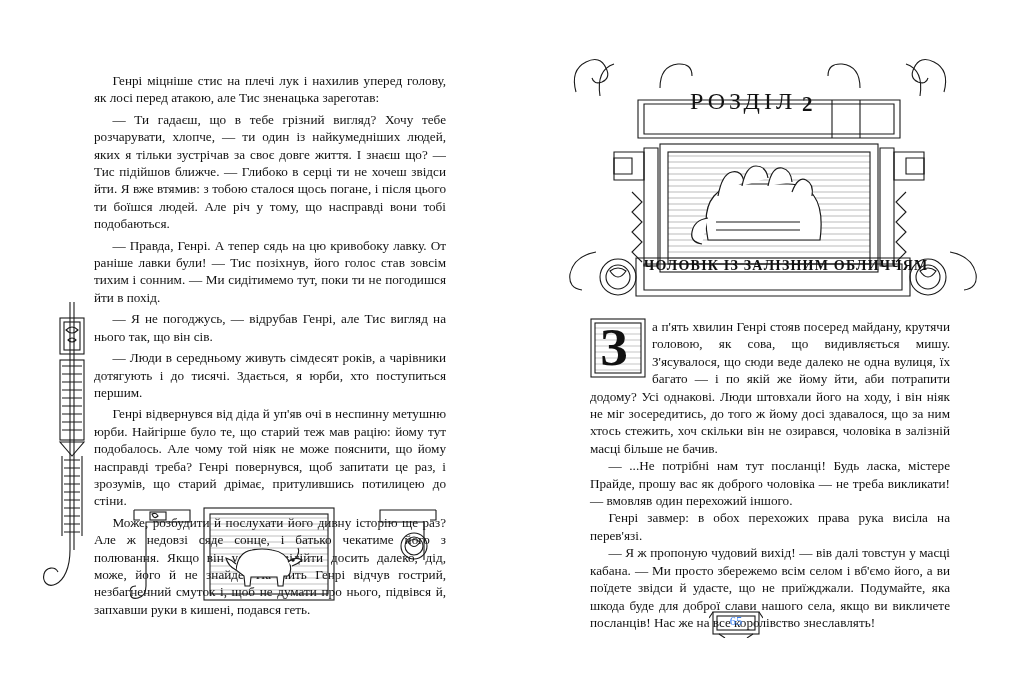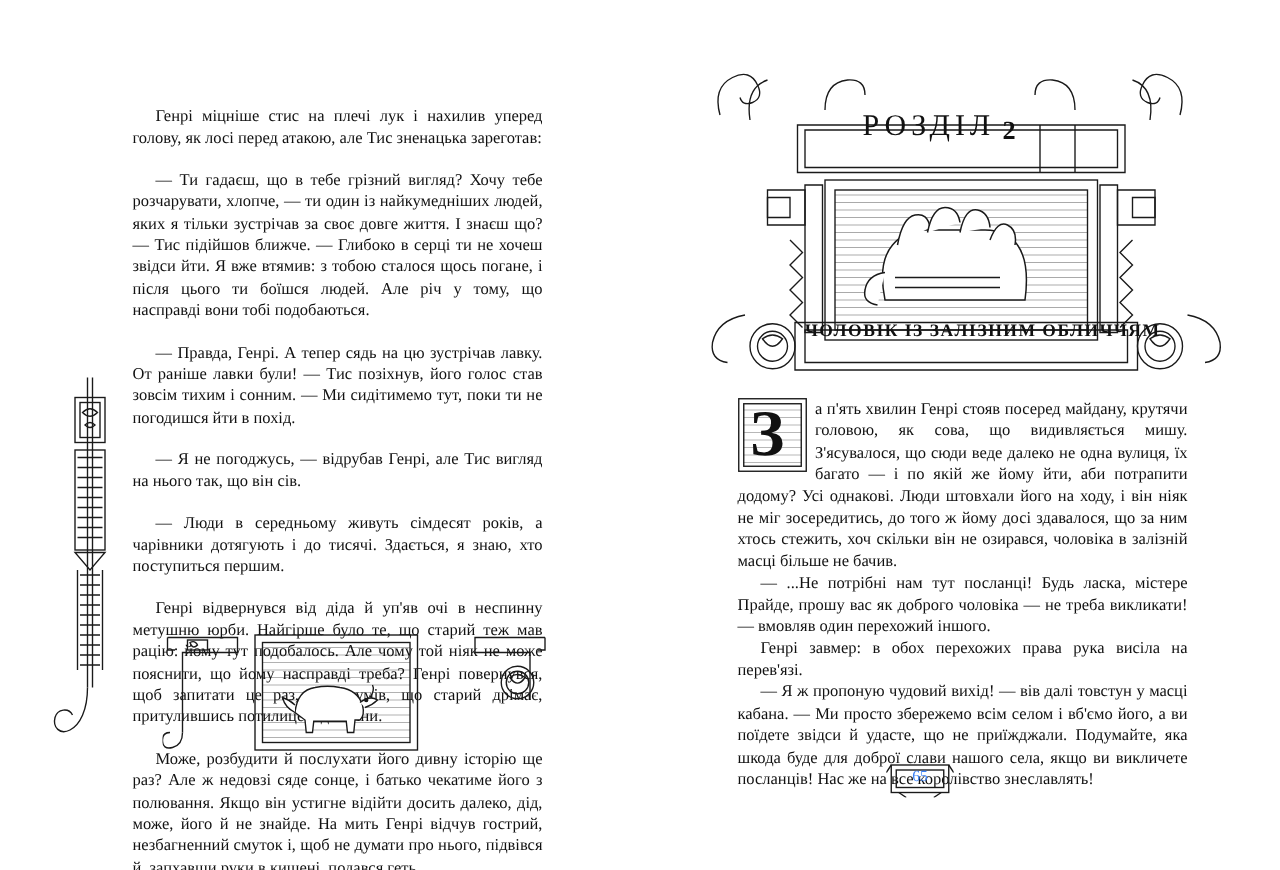--- a/index.html
+++ b/index.html
@@ -28,21 +28,21 @@
     left: 90px;
     top: 68px;
     width: 360px;
     font-size: 13.2px;
     line-height: 17.4px;
     text-align: justify;
     text-justify: inter-word;
     hyphens: manual;
   }
   .left-text p {
-    margin: 16px;
+    margin: 4px;
     text-indent: 1.4em;
   }
   .left-text p.first {
     text-indent: 1.4em;
   }
 
   
   .left-ornament {
     position: absolute;
     left: 40px;
@@ -159,23 +159,23 @@
 </head>
 <body>
 
 <div class="page">
 
   <div class="left-page">
 
     <div class="left-text">
       <p class="first">Генрі міцніше стис на плечі лук і нахилив уперед голову, як лосі перед атакою, але Тис зненацька зареготав:</p>
       <p>— Ти гадаєш, що в тебе грізний вигляд? Хочу тебе розчарувати, хлопче, — ти один із найкумедніших людей, яких я тільки зустрічав за своє довге життя. І знаєш що? — Тис підійшов ближче. — Глибоко в серці ти не хочеш звідси йти. Я вже втямив: з тобою сталося щось погане, і після цього ти боїшся людей. Але річ у тому, що насправді вони тобі подобаються.</p>
-      <p>— Правда, Генрі. А тепер сядь на цю зустрічав лавку. От раніше лавки були! — Тис позіхнув, його голос став зовсім тихим і сонним. — Ми сидітимемо тут, поки ти не погодишся йти в похід.</p>
+      <p>— Правда, Генрі. А тепер сядь на цю кривобоку лавку. От раніше лавки були! — Тис позіхнув, його голос став зовсім тихим і сонним. — Ми сидітимемо тут, поки ти не погодишся йти в похід.</p>
       <p>— Я не погоджусь, — відрубав Генрі, але Тис вигляд на нього так, що він сів.</p>
-      <p>— Люди в середньому живуть сімдесят років, а чарівники дотягують і до тисячі. Здається, я знаю, хто поступиться першим.</p>
+      <p>— Люди в середньому живуть сімдесят років, а чарівники дотягують і до тисячі. Здається, я юрби, хто поступиться першим.</p>
       <p>Генрі відвернувся від діда й уп'яв очі в неспинну метушню юрби. Найгірше було те, що старий теж мав рацію: йому тут подобалось. Але чому той ніяк не може пояснити, що йому насправді треба? Генрі повернувся, щоб запитати це раз, і зрозумів, що старий дрімає, притулившись потилицею до стіни.</p>
       <p>Може, розбудити й послухати його дивну історію ще раз? Але ж недовзі сяде сонце, і батько чекатиме його з полювання. Якщо він устигне відійти досить далеко, дід, може, його й не знайде. На мить Генрі відчув гострий, незбагненний смуток і, щоб не думати про нього, підвівся й, запхавши руки в кишені, подався геть.</p>
     </div>
 
     <div class="left-ornament">
       <svg width="50" height="300" viewBox="0 0 50 300">
         <g class="ink" stroke-width="1.1">
           <path d="M30 2 C30 40 30 80 30 120 C30 170 30 210 30 250"></path>
           <path d="M34 2 C34 40 34 80 34 120 C34 170 34 210 34 250"></path>
           <path d="M30 250 C30 268 24 280 16 284 C8 288 2 282 4 274 C6 267 15 266 18 272"></path>

